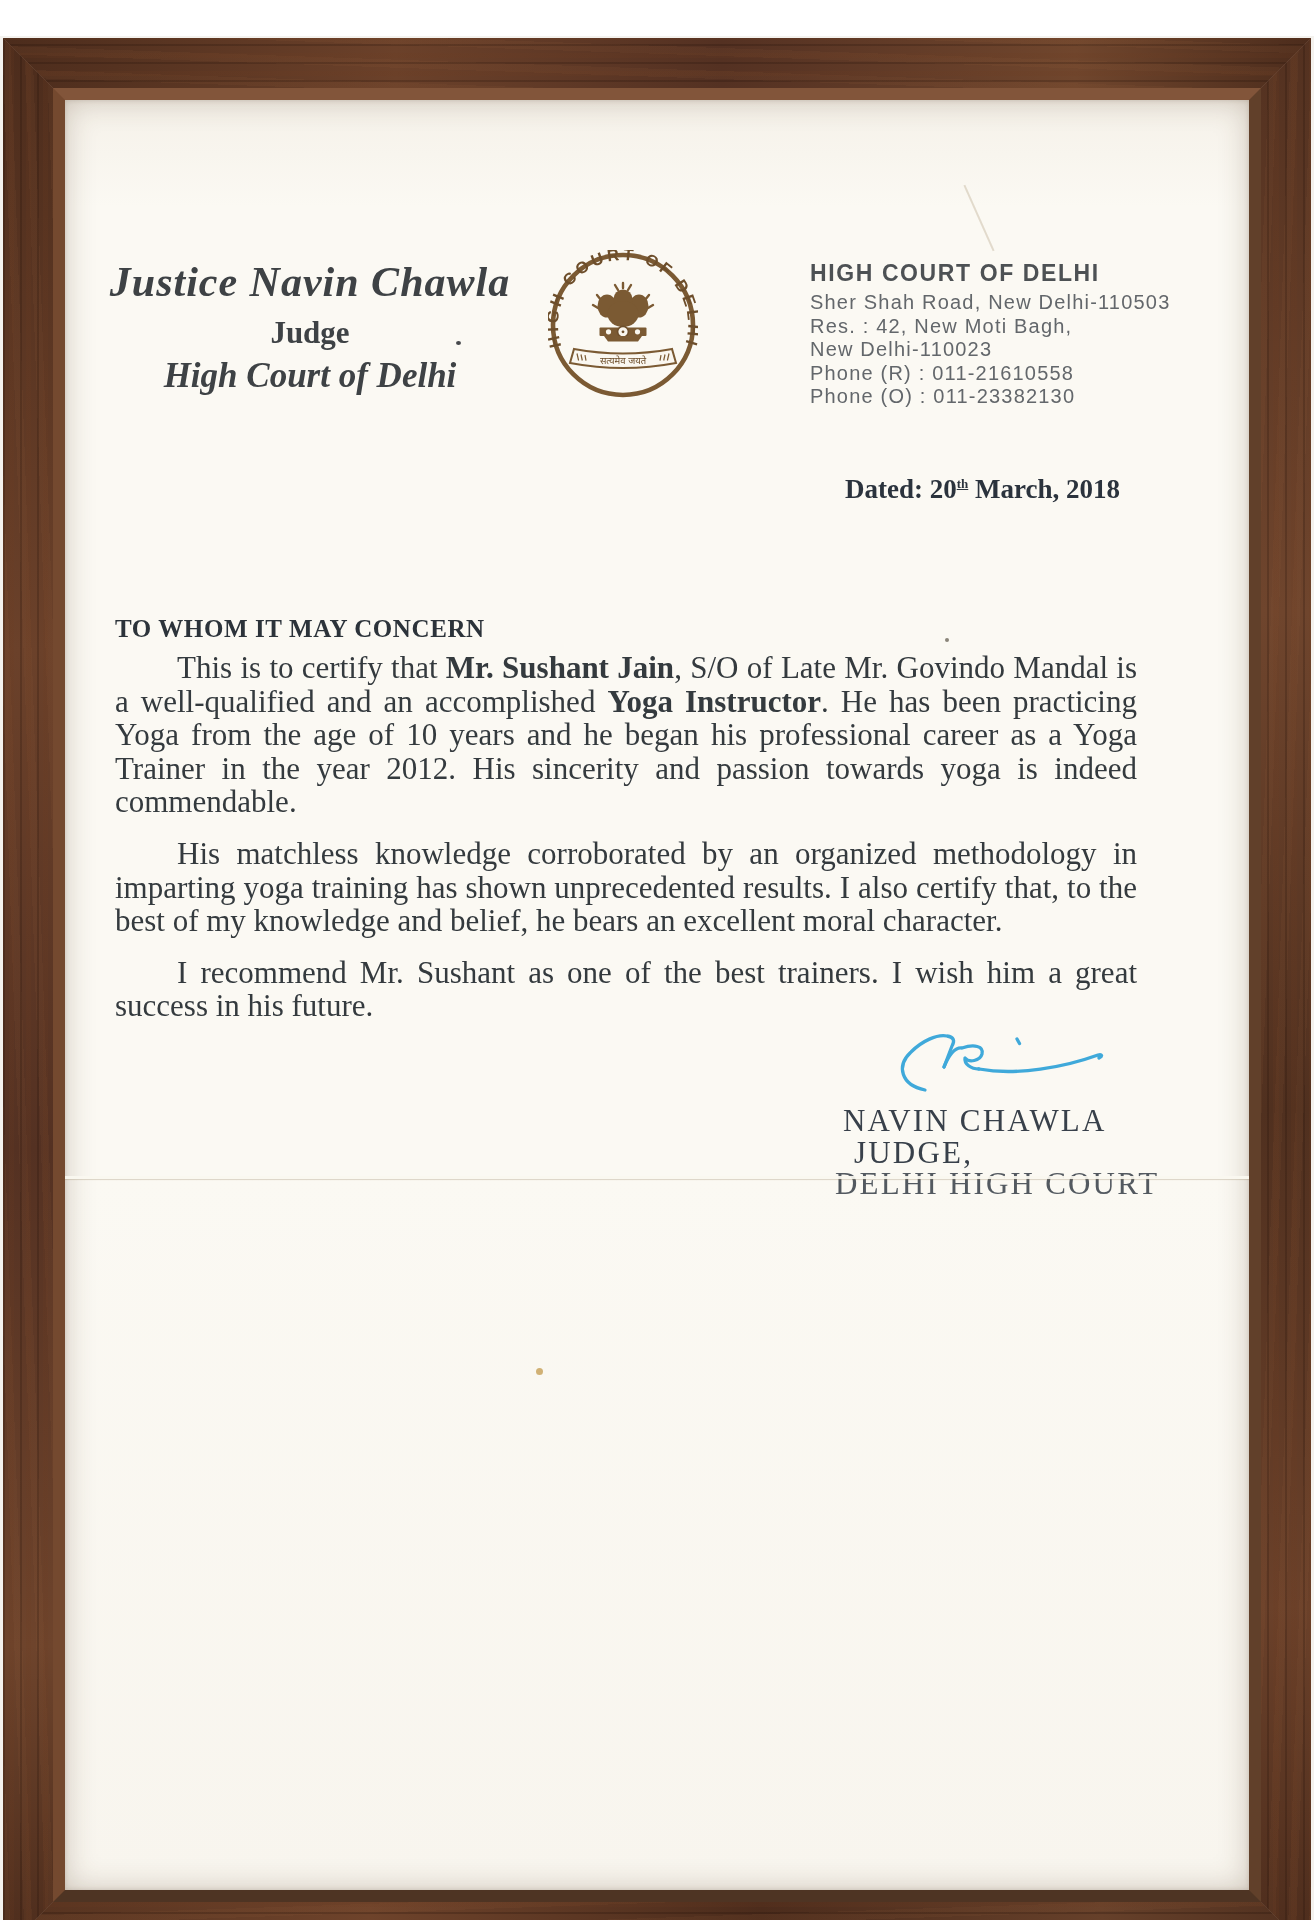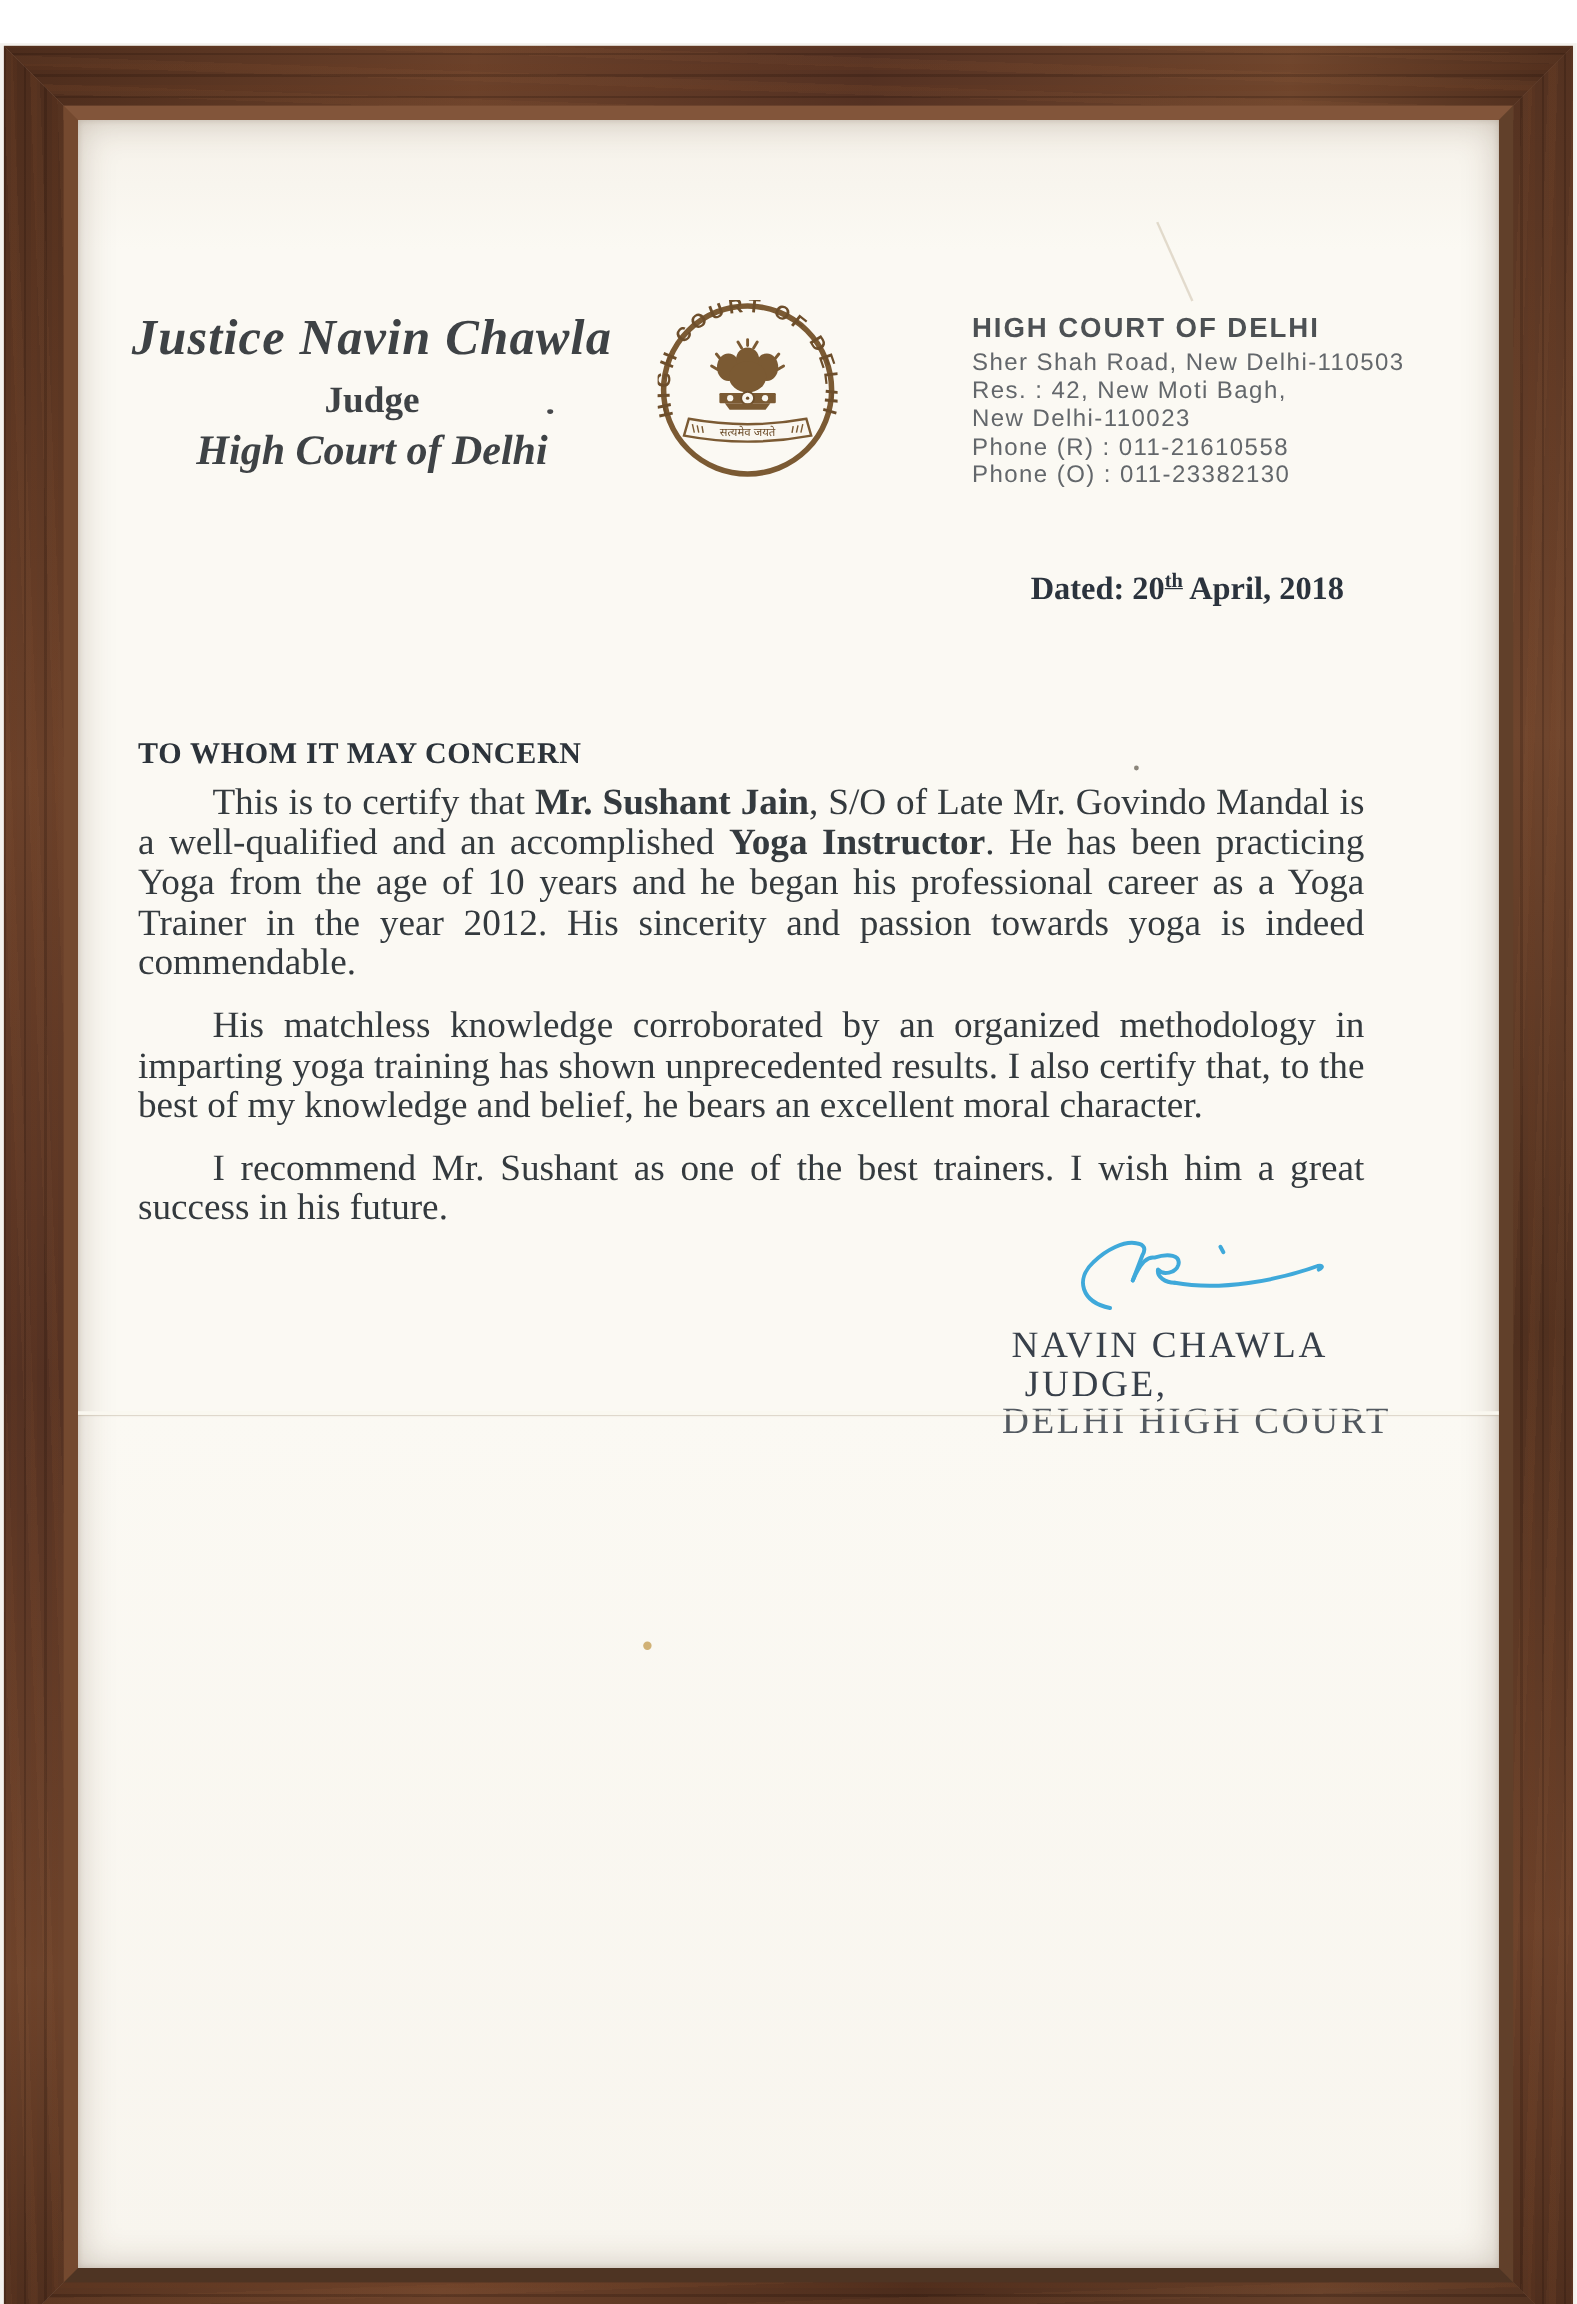--- a/index.html
+++ b/index.html
@@ -47,21 +47,21 @@
   .ink-dot{position:absolute;width:5px;height:4px;border-radius:50%;background:#46484b;}
   
   .seal{position:absolute;left:483px;top:150px;width:150px;height:150px;}
   
   .office{position:absolute;left:745px;top:160px;width:420px;
     font-family:"Liberation Sans", sans-serif;}
   .office-title{font-size:23px;color:#4d5154;letter-spacing:1.6px;font-weight:600;margin-bottom:4px;white-space:nowrap;}
   .office-line{font-size:20px;color:#63676b;letter-spacing:1.2px;line-height:23.6px;white-space:nowrap;}
   
   .dateline{position:absolute;right:129px;top:374px;font-size:27px;font-weight:bold;color:#2b333d;white-space:nowrap;}
-  .dateline sup{font-size:17px;text-decoration:underline;}
+  .dateline sup{font-size:13px;text-decoration:underline;}
   
   .heading{position:absolute;left:50px;top:515px;width:1022px;text-align:left;
     font-size:25px;font-weight:bold;color:#2c333a;letter-spacing:.6px;}
   .bodytext{position:absolute;left:50px;top:551px;width:1022px;}
   .bodytext p{margin:0 0 18px 0;font-size:31px;line-height:33.6px;text-align:justify;
     text-indent:62px;color:#343a3e;}
   .bodytext .b{font-weight:bold;}
   
   .sig-svg{position:absolute;left:800px;top:922px;width:250px;height:80px;}
   .sig-block{position:absolute;left:770px;top:1005px;color:#38404a;font-size:31px;
@@ -128,21 +128,21 @@
 
       <div class="office">
         <div class="office-title">HIGH COURT OF DELHI</div>
         <div class="office-line">Sher Shah Road, New Delhi-110503</div>
         <div class="office-line">Res. : 42, New Moti Bagh,</div>
         <div class="office-line">New Delhi-110023</div>
         <div class="office-line">Phone (R) : 011-21610558</div>
         <div class="office-line">Phone (O) : 011-23382130</div>
       </div>
 
-      <div class="dateline"><span>Dated: 20</span><sup>th</sup><span> April, 2018</span></div>
+      <div class="dateline"><span>Dated: 20</span><sup>th</sup><span> March, 2018</span></div>
 
       <div class="heading">TO WHOM IT MAY CONCERN</div>
 
       <div class="bodytext">
         <p><span>This is to certify that </span><span class="b">Mr. Sushant Jain</span><span>, S/O of Late Mr. Govindo Mandal is a well-qualified and an accomplished </span><span class="b">Yoga Instructor</span><span>. He has been practicing Yoga from the age of 10 years and he began his professional career as a Yoga Trainer in the year 2012. His sincerity and passion towards yoga is indeed commendable.</span></p>
         <p>His matchless knowledge corroborated by an organized methodology in imparting yoga training has shown unprecedented results. I also certify that, to the best of my knowledge and belief, he bears an excellent moral character.</p>
         <p>I recommend Mr. Sushant as one of the best trainers. I wish him a great success in his future.</p>
       </div>
 
       <svg class="sig-svg" viewBox="0 0 250 80">

